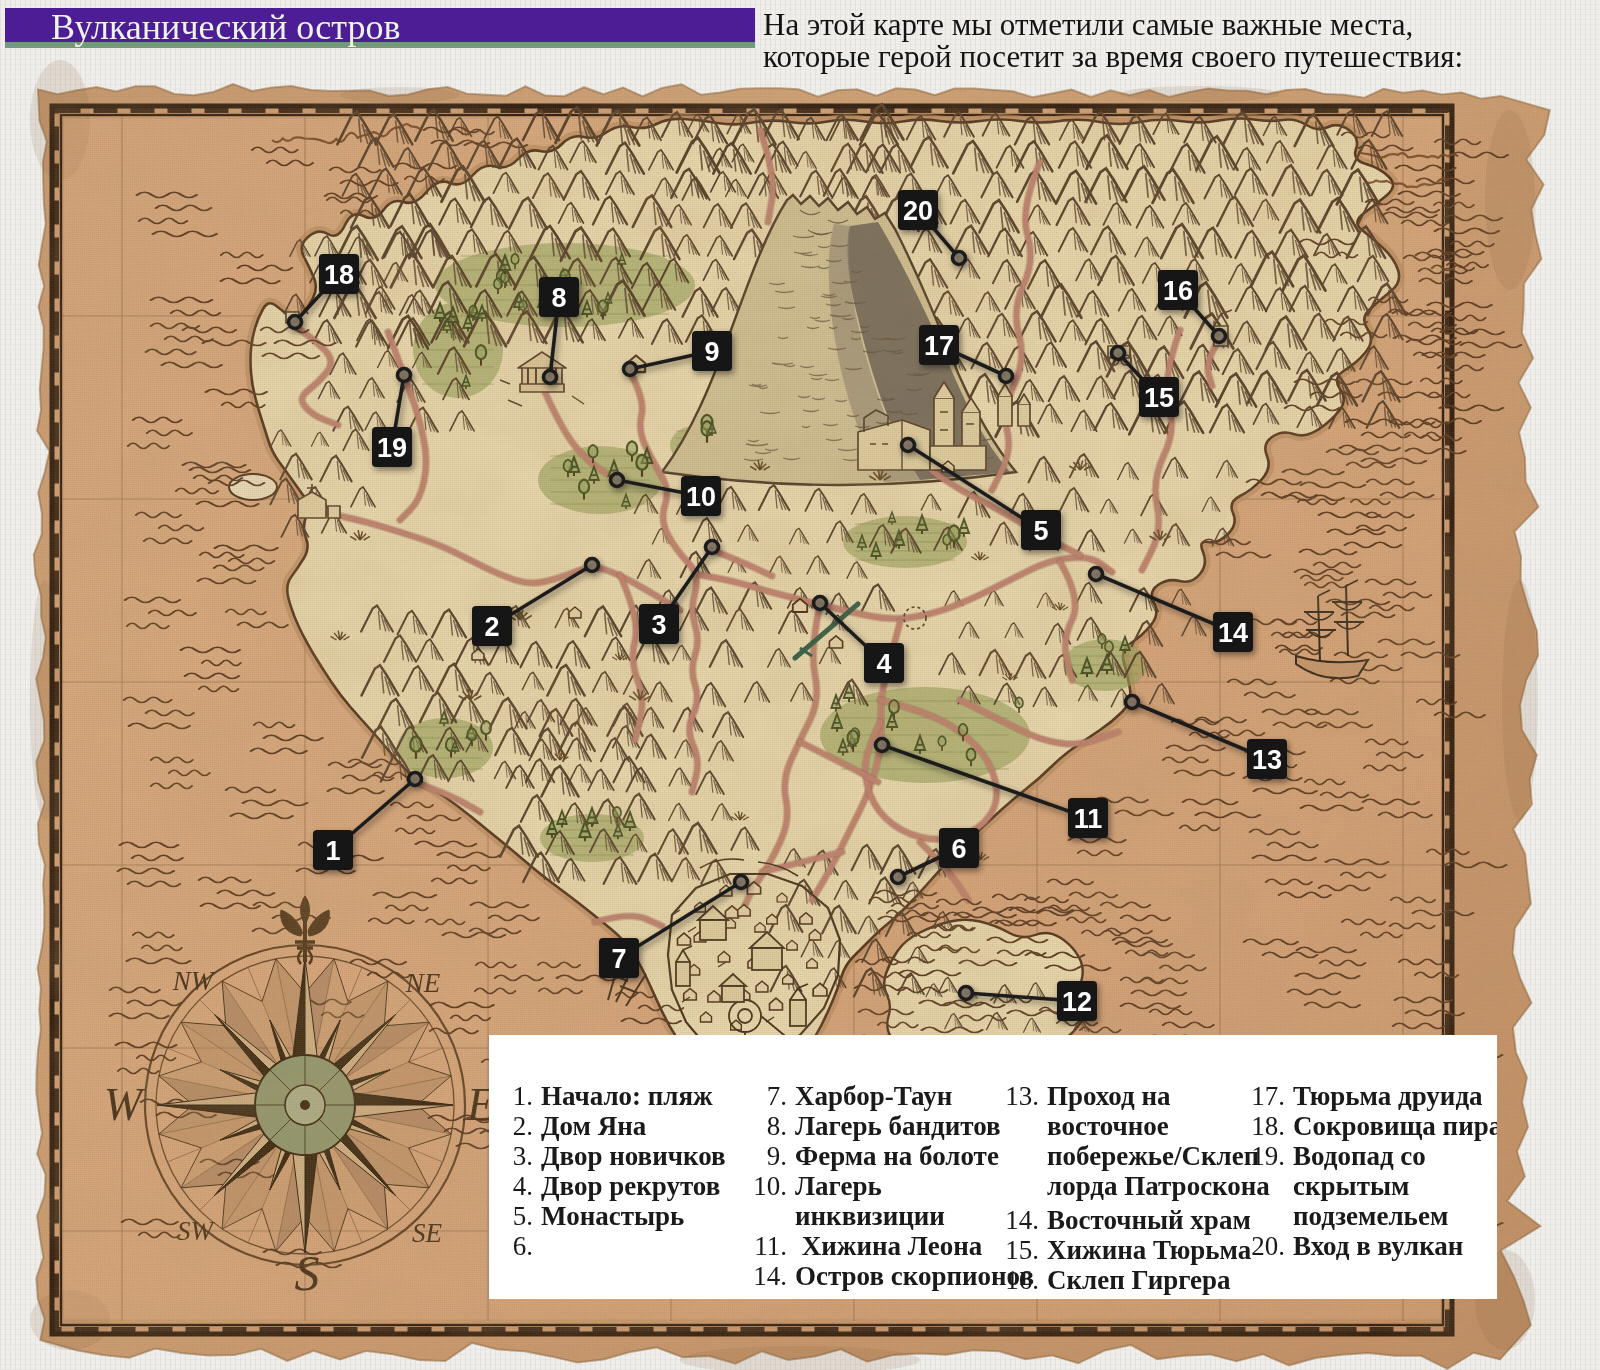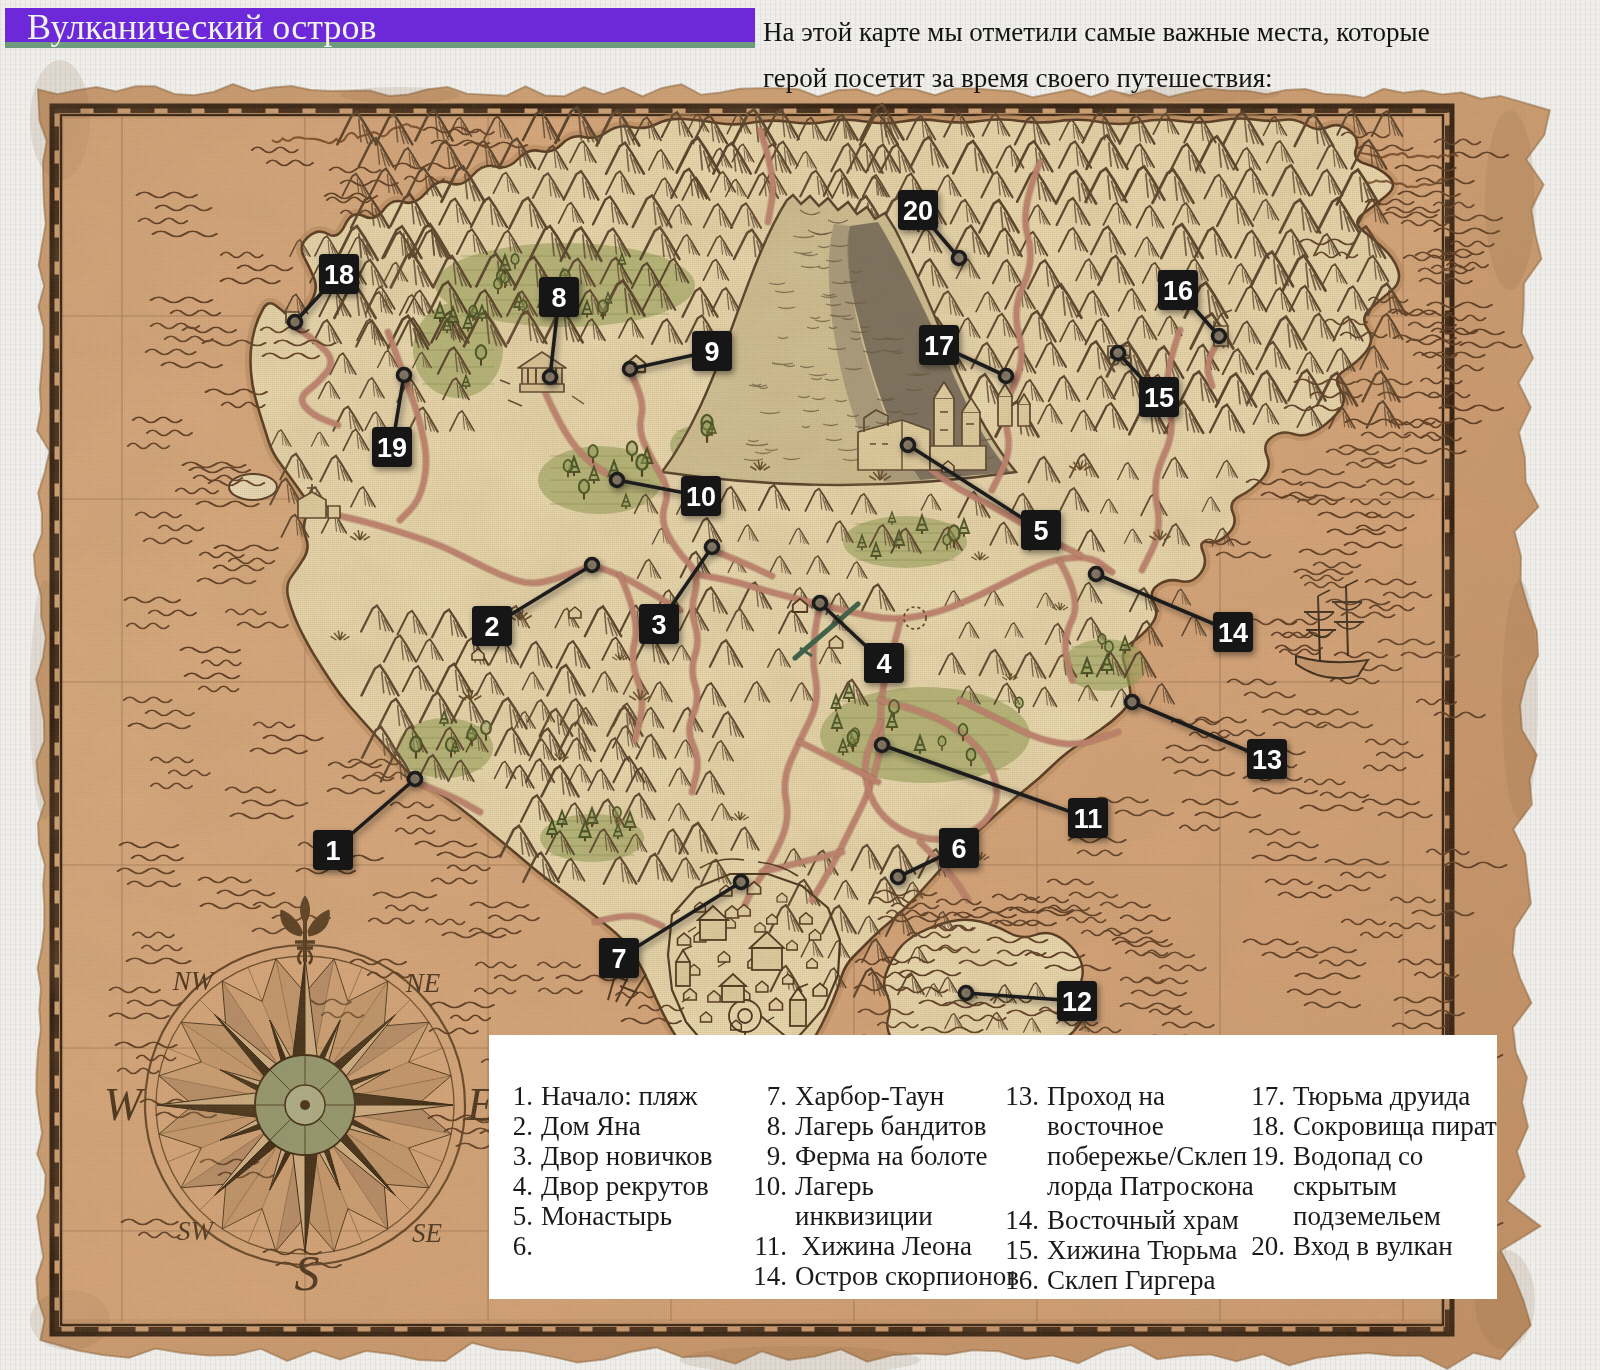--- a/index.html
+++ b/index.html
@@ -6,35 +6,35 @@
 body {
   position:relative;
   background-color:#efeeea;
   background-image:
     repeating-linear-gradient(90deg, rgba(120,115,105,0.09) 0 1px, transparent 1px 5px),
     repeating-linear-gradient(0deg, rgba(120,115,105,0.05) 0 1px, transparent 1px 5px);
   font-family:"Liberation Serif", serif;
 }
 #hdr {
   position:absolute; left:5px; top:8px; width:750px; height:40px;
-  background:#6d28d9; border-bottom:6px solid #6f9a7d;
-  color:#eef3ec; font-size:36px; line-height:38px; padding-left:22px;
+  background:#4c1d95; border-bottom:6px solid #6f9a7d;
+  color:#eef3ec; font-size:36px; line-height:38px; padding-left:46px;
 }
 #intro {
   position:absolute; left:763px; top:9px; width:710px;
-  color:#131313; font-size:27px; line-height:46px;
+  color:#131313; font-size:31px; line-height:32px;
 }
 #legend {
   position:absolute; left:489px; top:1035px; width:1008px; height:264px;
   background:#ffffff; overflow:hidden;
 }
 #legend .col { position:absolute; top:46px; }
 #legend .li { display:flex; font-size:27px; line-height:30px; color:#1a1a1a; }
 #legend .n { width:44px; flex:none; text-align:right; padding-right:8px; }
-#legend .t { flex:none; white-space:nowrap; }
+#legend .t { flex:none; white-space:nowrap;font-weight:bold; }
 </style></head>
 <body>
 <svg width="1600" height="1370" viewBox="0 0 1600 1370" style="position:absolute;left:0;top:0">
 <defs>
 <linearGradient id="pg" x1="0" y1="0" x2="1" y2="1">
  <stop offset="0" stop-color="#cc9c74"></stop>
         <stop offset="0.25" stop-color="#d3a57a"></stop>
  <stop offset="0.6" stop-color="#cf9d73"></stop>
         <stop offset="1" stop-color="#c59168"></stop>
 </linearGradient>

